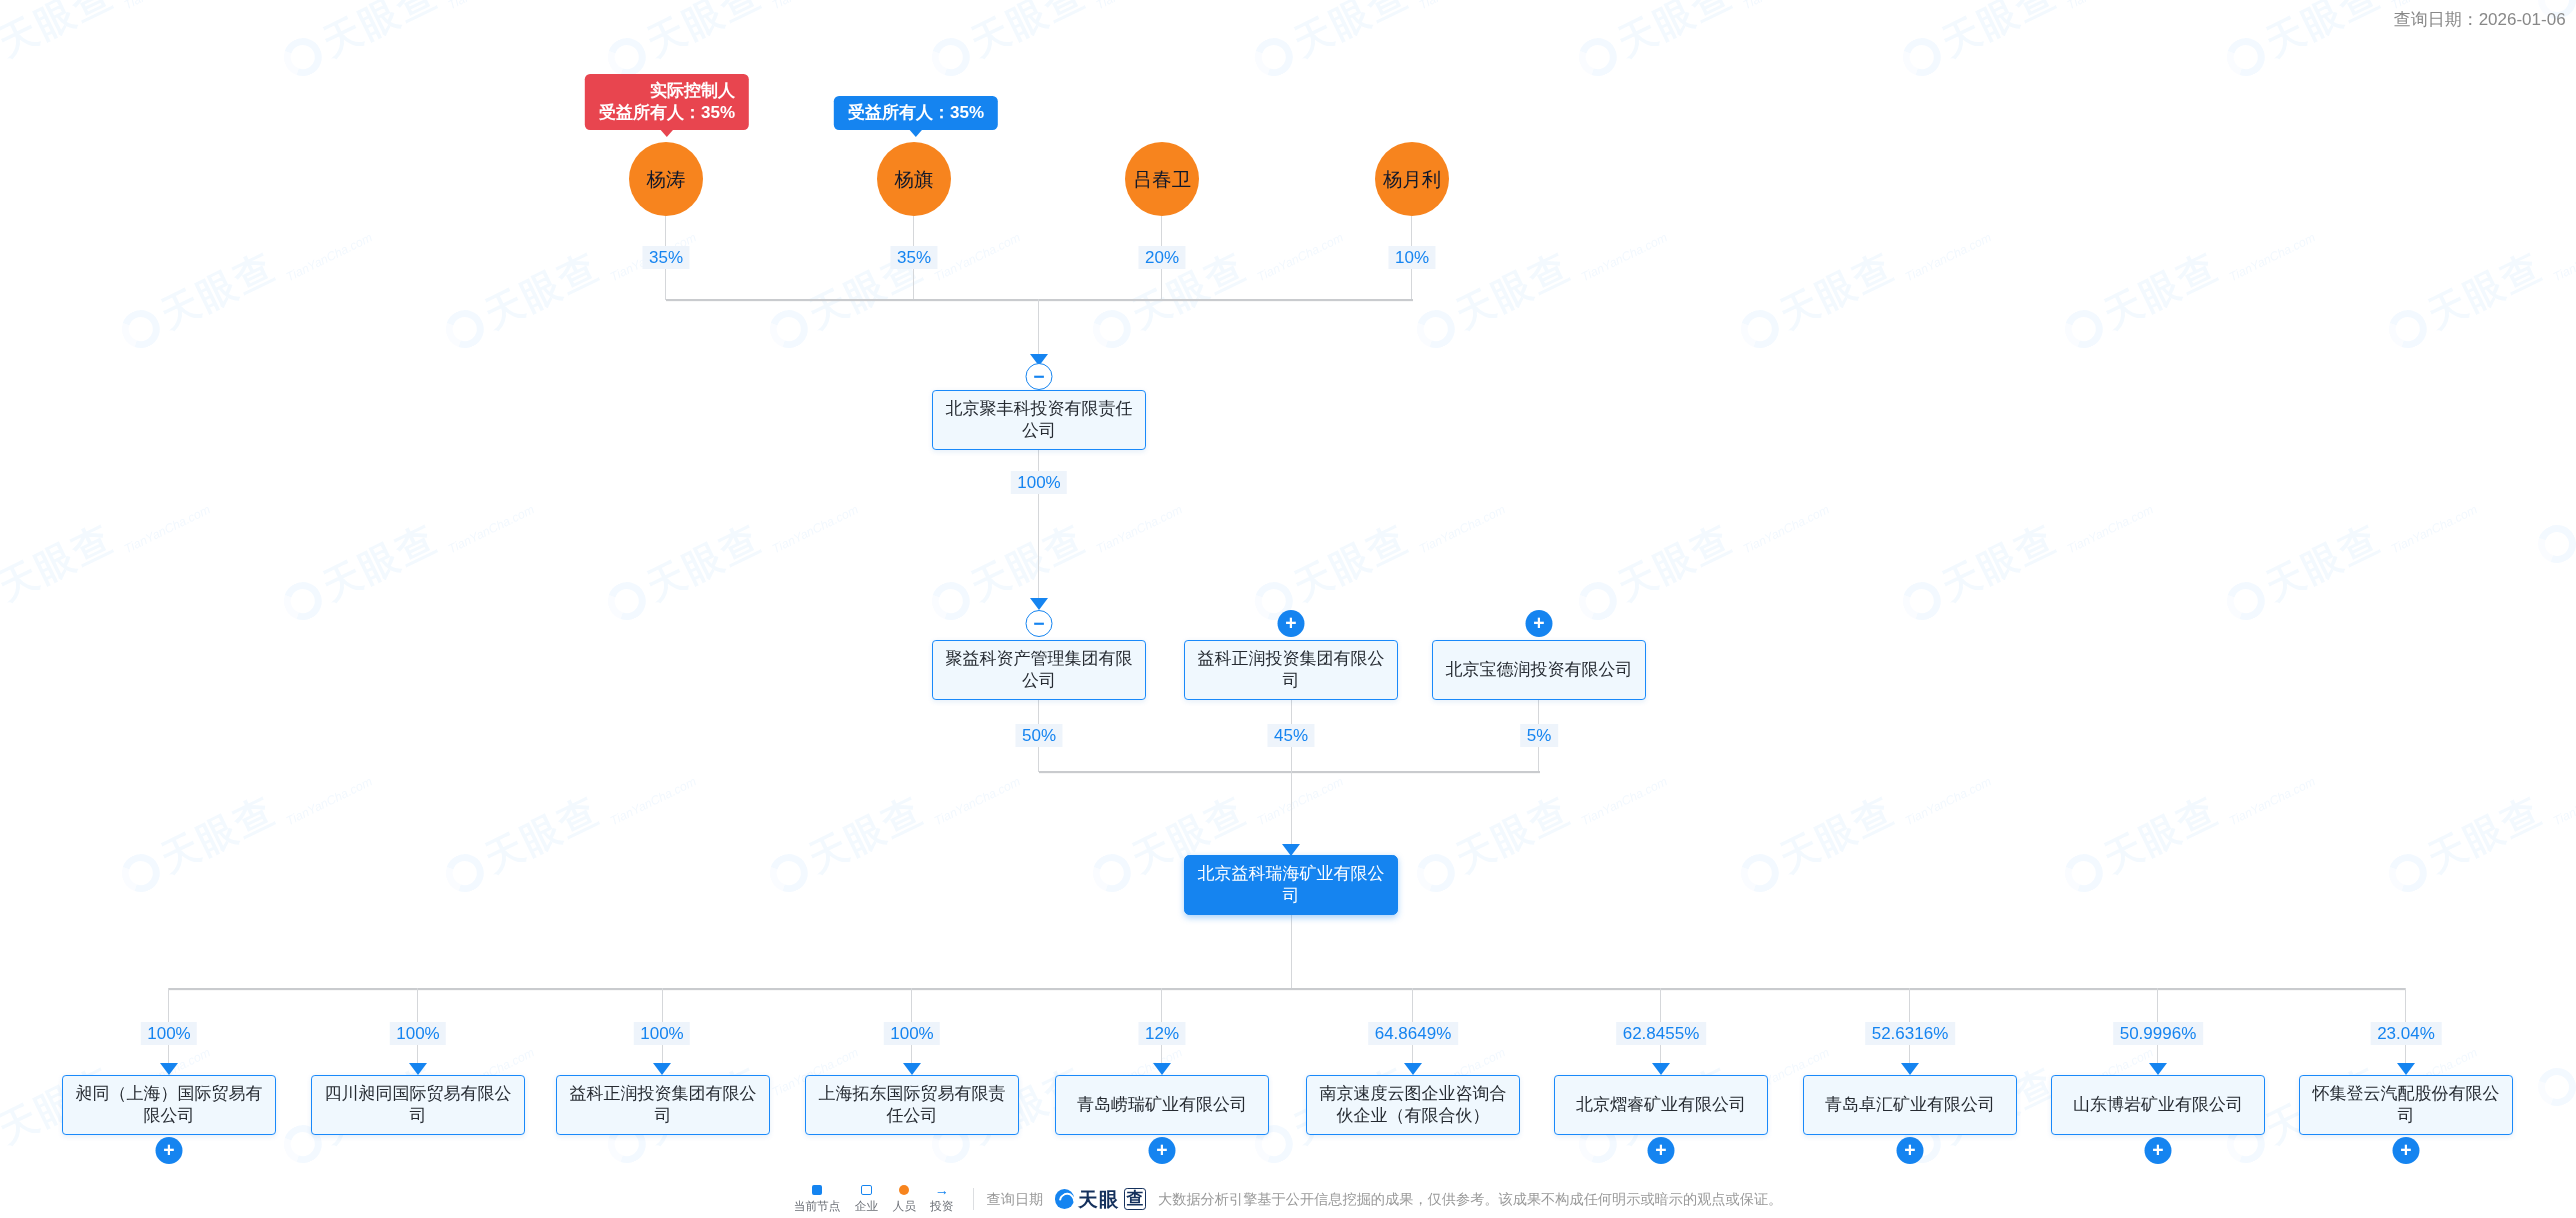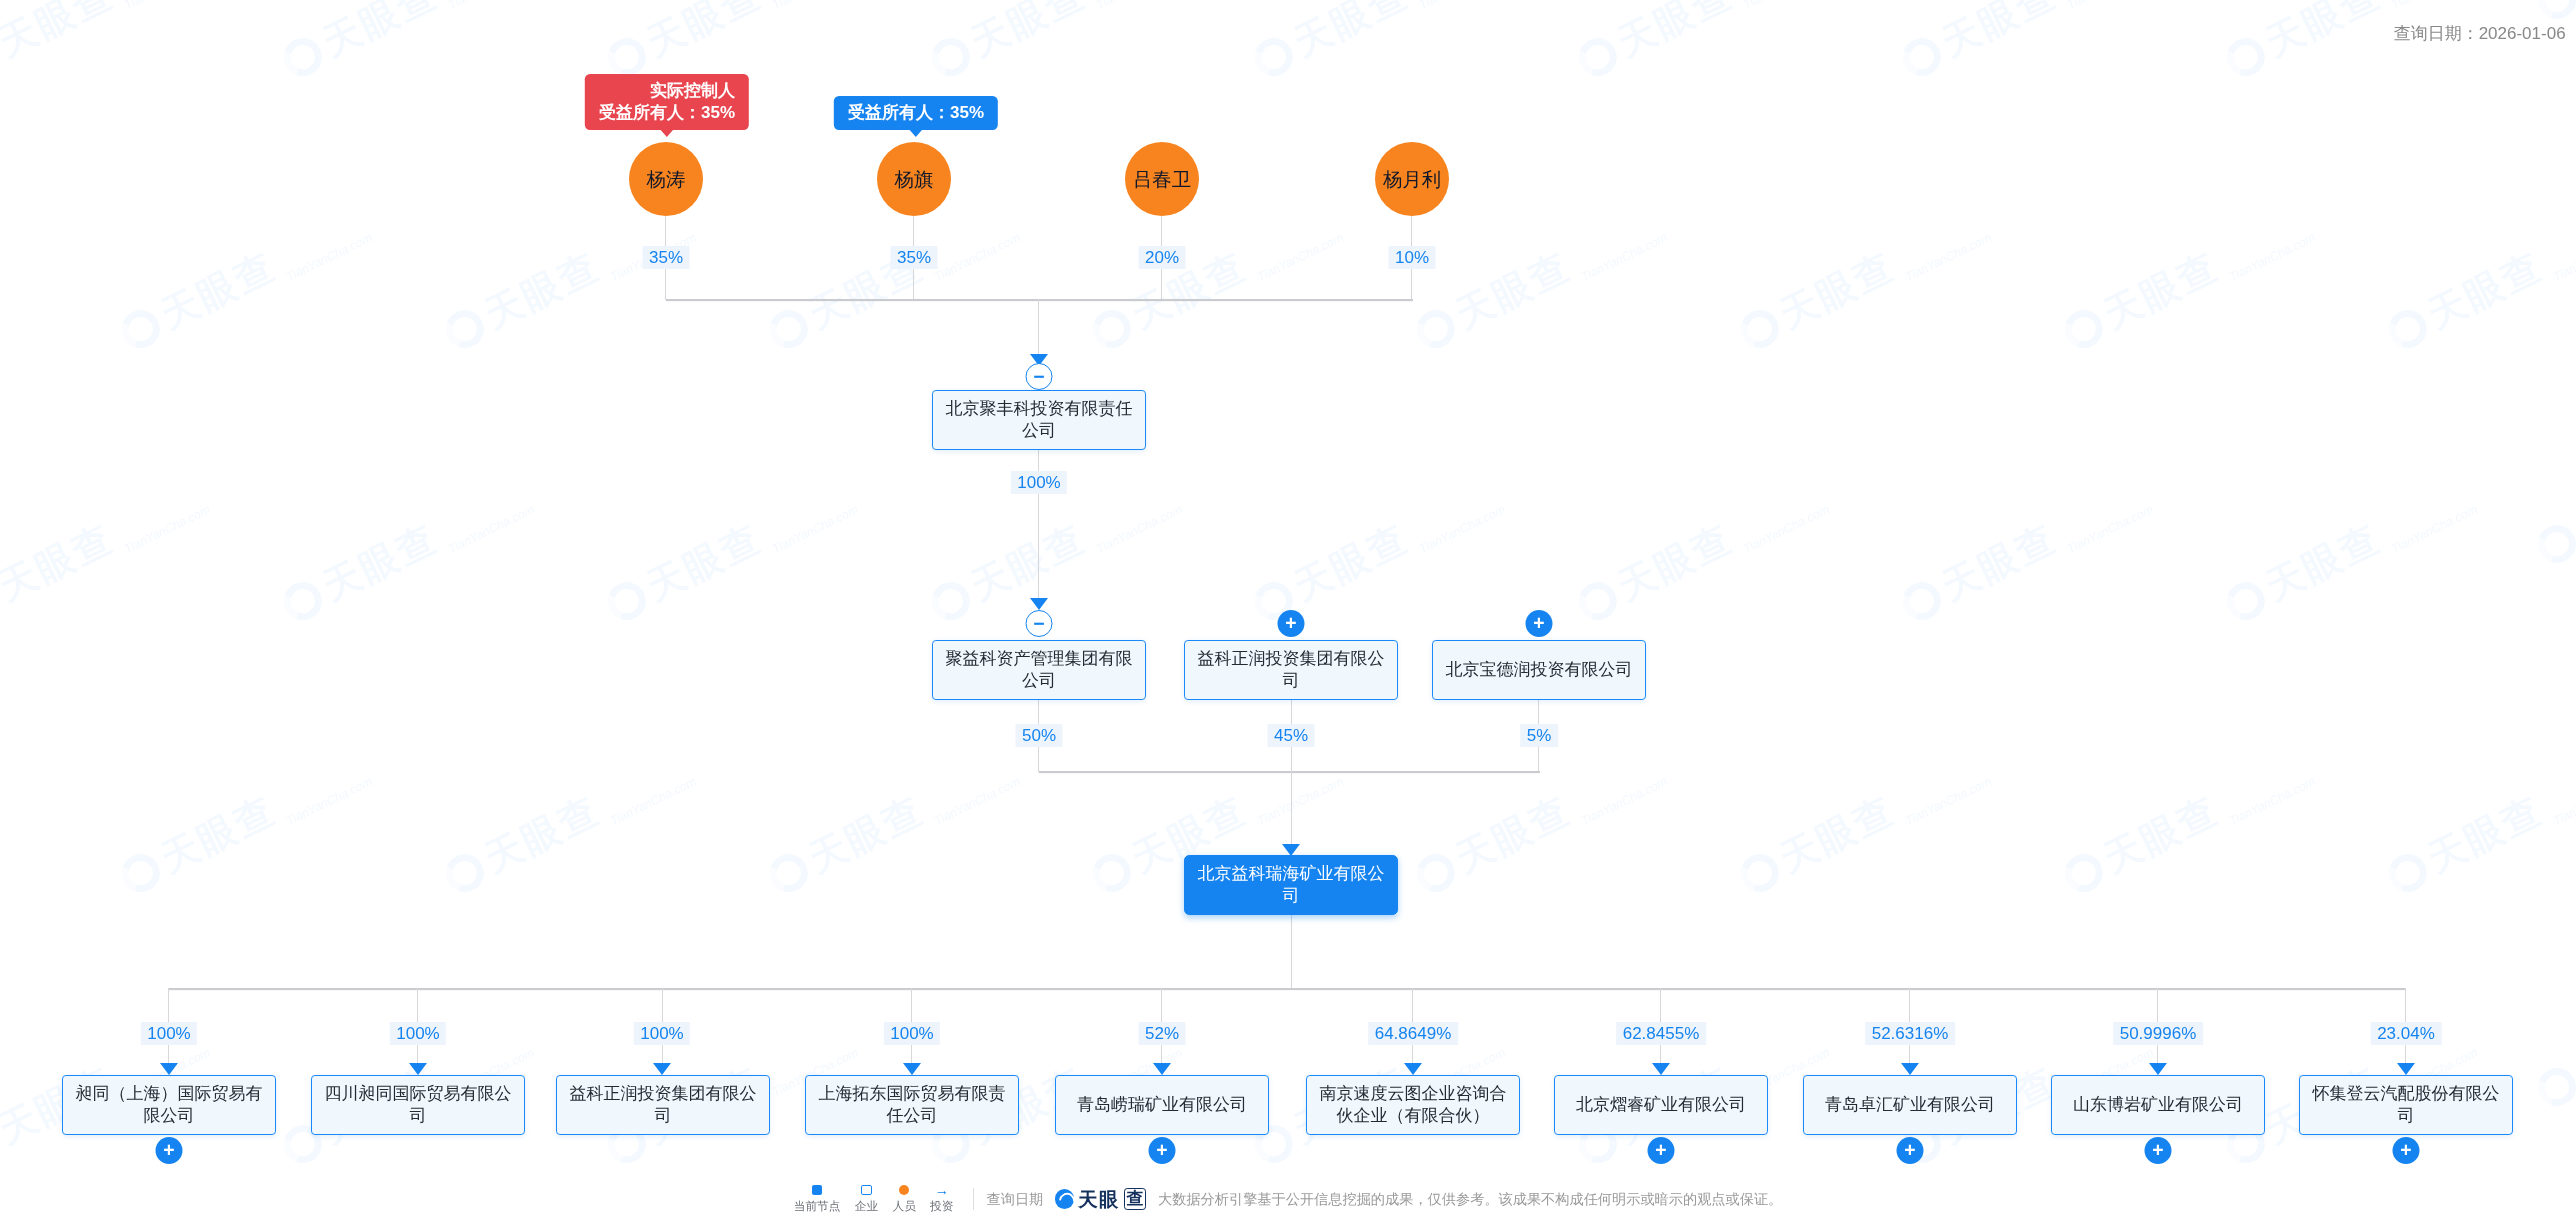--- a/index.html
+++ b/index.html
@@ -48,21 +48,21 @@
 
   .badge { position:absolute; transform:translateX(-50%); color:#ffffff; font-size:17px; font-weight:bold;
            text-align:right; line-height:22px; padding:5.8px 14.2px; border-radius:5.2px; z-index:5; white-space:nowrap; }
   .badge.red { background:#e8454f; }
   .badge.blue { background:#1584f0; }
   .badge::after { content:""; position:absolute; left:50%; bottom:-7.8px; transform:translateX(-50%);
            border-left:7.1px solid transparent; border-right:7.1px solid transparent; }
   .badge.red::after { border-top:8.4px solid #e8454f; }
   .badge.blue::after { border-top:8.4px solid #1584f0; }
 
-  #query-date { position:absolute; top:22px; right:10.4px; font-size:17px; color:#888; z-index:5; }
+  #query-date { position:absolute; top:8px; right:10.4px; font-size:17px; color:#888; z-index:5; }
 
   
   #footer { position:absolute; left:0; right:0; bottom:5.2px; display:flex; align-items:center;
             justify-content:center; gap:7.8px; z-index:5; }
   .lg-item { display:flex; flex-direction:column; align-items:center; gap:3.9px; margin-right:6.5px; }
   .lg-label { font-size:11.7px; color:#6b6f76; white-space:nowrap; }
   .sq-solid { width:10.4px; height:10.4px; background:#1584f0; border-radius:1.9px; }
   .sq-line  { width:10.4px; height:10.4px; background:#fff; border:1.3px solid #1584f0; border-radius:1.9px; }
   .dot-orange { width:10.4px; height:10.4px; background:#f7841e; border-radius:50%; }
   .lg-arrow { font-size:14.2px; line-height:10.4px; color:#1584f0; }
@@ -386,21 +386,21 @@
     <div class="line-v" style="left:1412px;top:988px;height:77px"></div>
     <div class="line-v" style="left:1660px;top:988px;height:77px"></div>
     <div class="line-v" style="left:1909px;top:988px;height:77px"></div>
     <div class="line-v" style="left:2157px;top:988px;height:77px"></div>
     <div class="line-v" style="left:2405px;top:988px;height:77px"></div>
 
     <div class="pct" style="left:169px;top:1022px">100%</div>
     <div class="pct" style="left:418px;top:1022px">100%</div>
     <div class="pct" style="left:662px;top:1022px">100%</div>
     <div class="pct" style="left:912px;top:1022px">100%</div>
-    <div class="pct" style="left:1162px;top:1022px">52%</div>
+    <div class="pct" style="left:1162px;top:1022px">12%</div>
     <div class="pct" style="left:1413px;top:1022px">64.8649%</div>
     <div class="pct" style="left:1661px;top:1022px">62.8455%</div>
     <div class="pct" style="left:1910px;top:1022px">52.6316%</div>
     <div class="pct" style="left:2158px;top:1022px">50.9996%</div>
     <div class="pct" style="left:2406px;top:1022px">23.04%</div>
 
     <div class="arr" style="left:169px;top:1063px"></div>
     <div class="arr" style="left:418px;top:1063px"></div>
     <div class="arr" style="left:662px;top:1063px"></div>
     <div class="arr" style="left:912px;top:1063px"></div>

